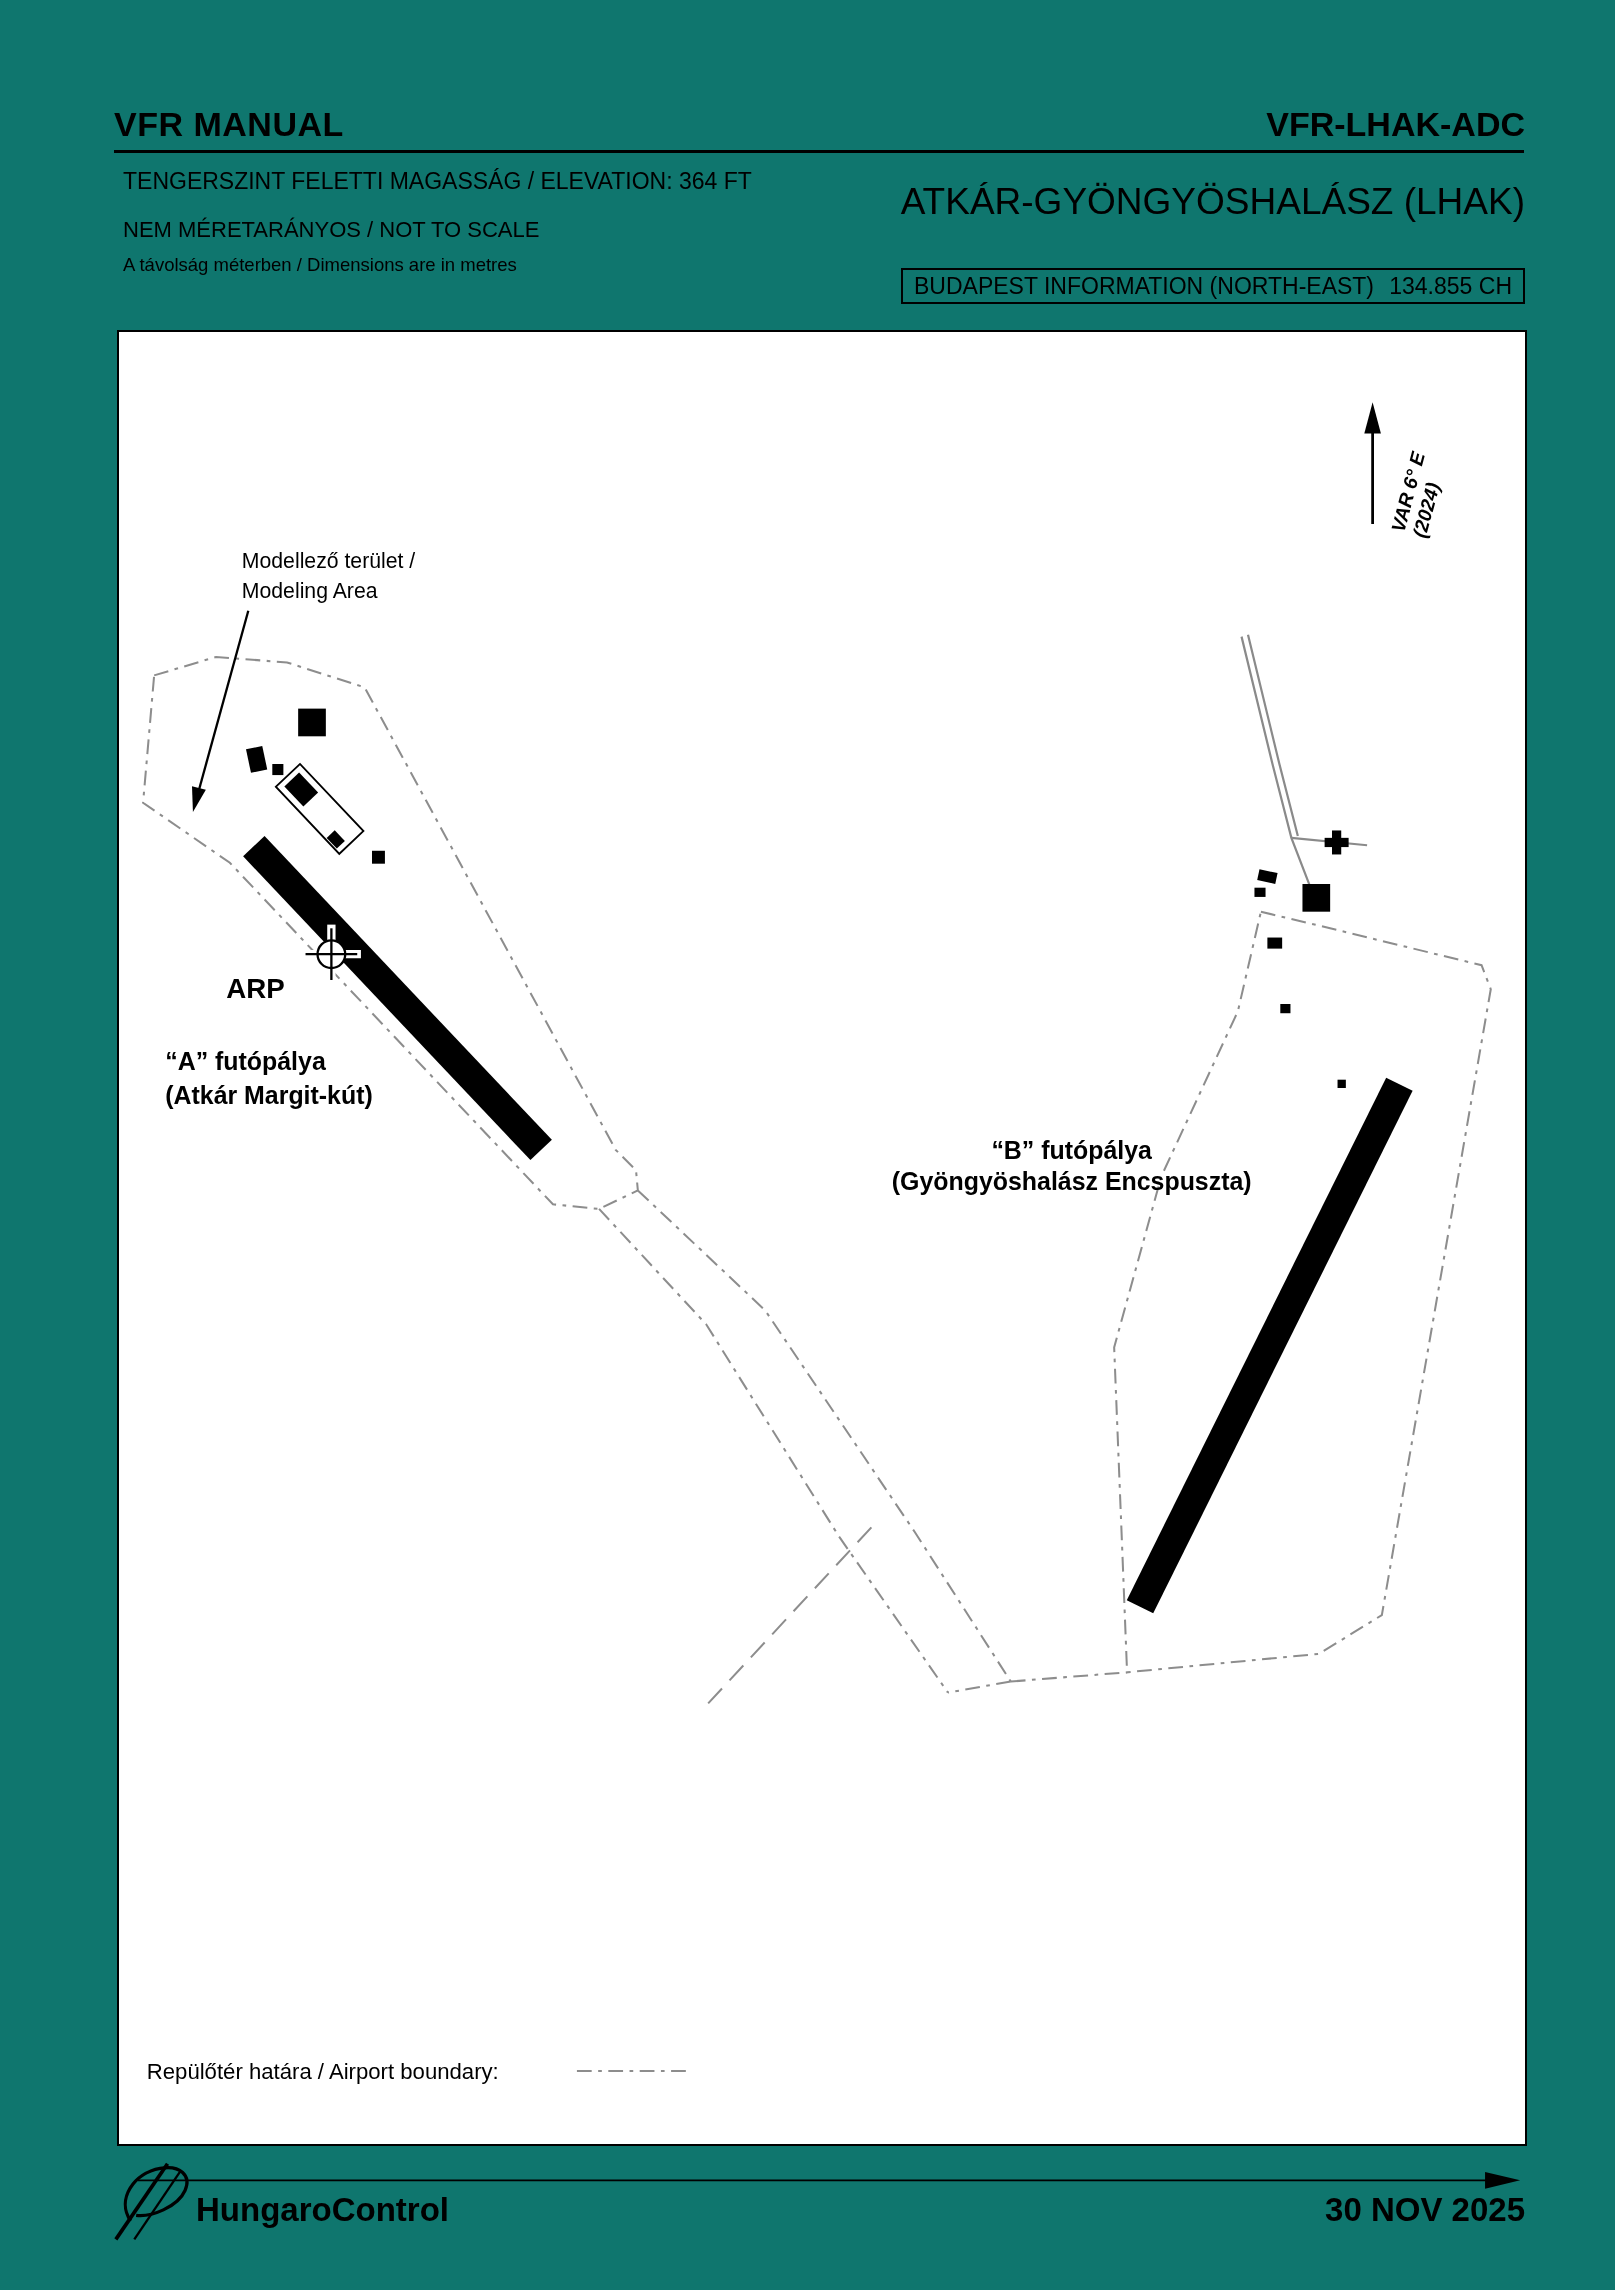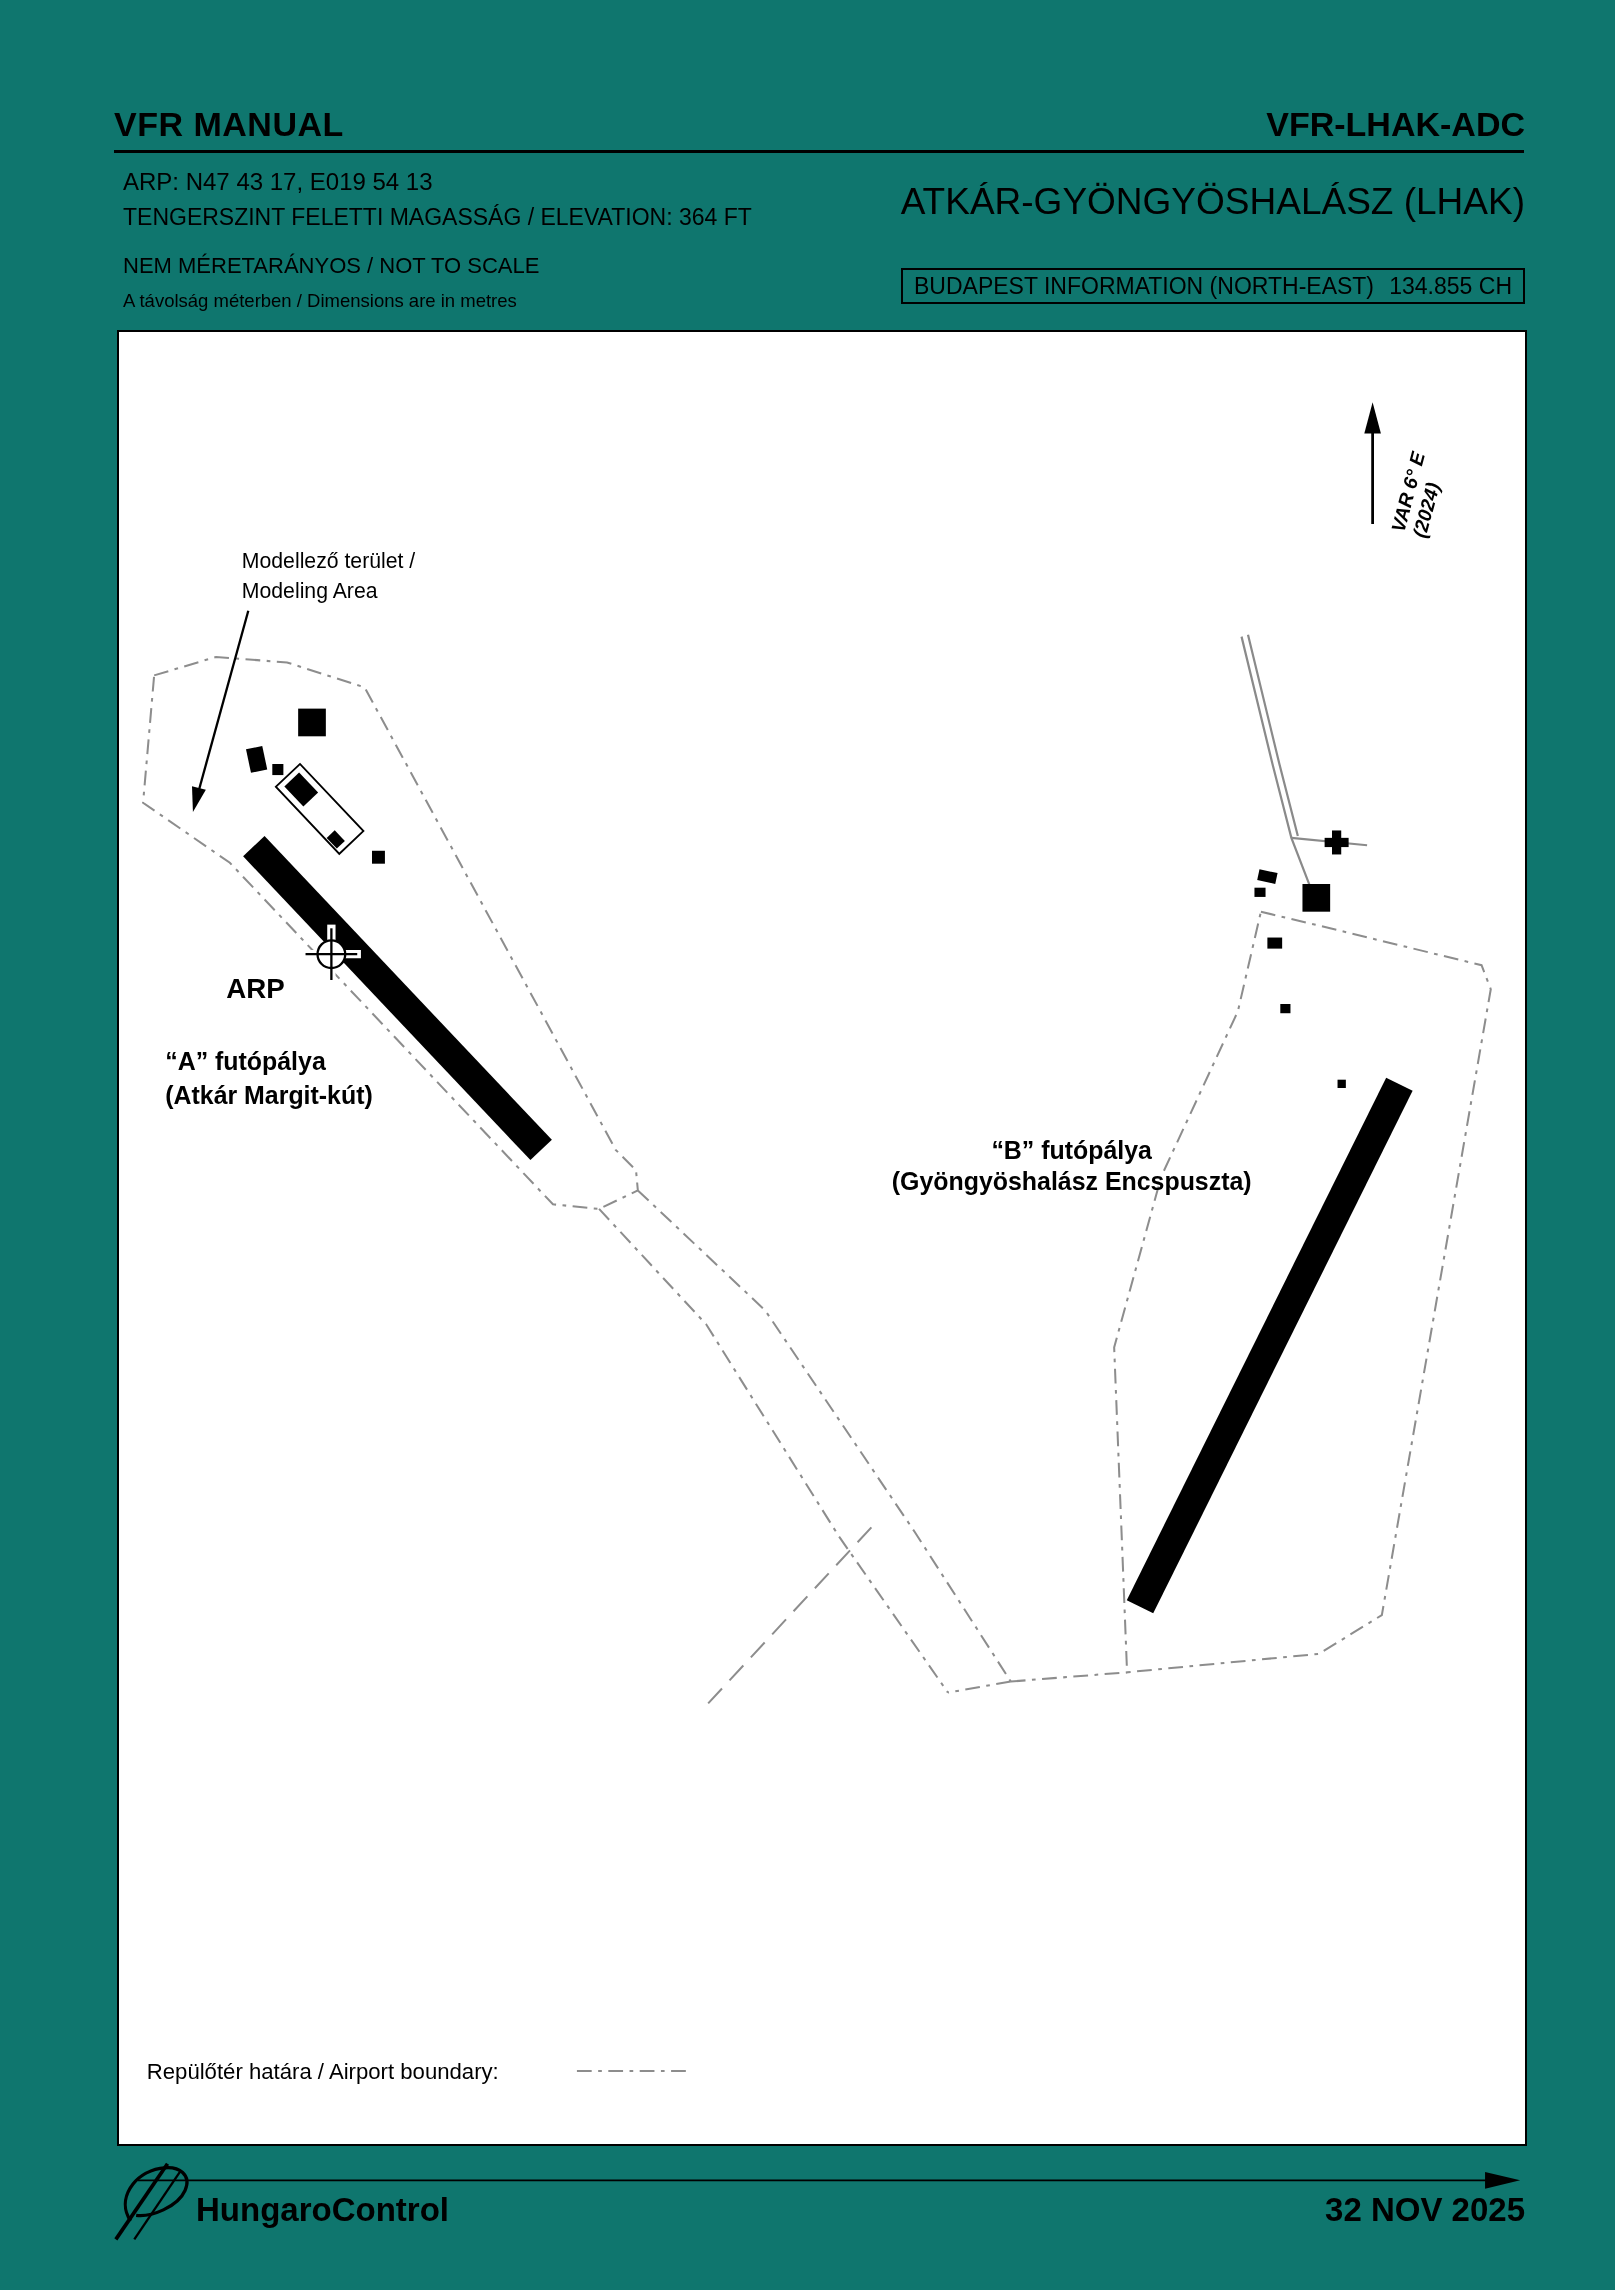--- a/index.html
+++ b/index.html
@@ -36,21 +36,20 @@
 </head>
 <body>
 
 <div class="page">
 
   <div class="manual-title">VFR MANUAL</div>
   <div class="chart-code">VFR-LHAK-ADC</div>
   <div class="header-rule"></div>
 
   <div class="info-left">
-    <div class="arp-line">ARP: N47 43 17, E019 54 13</div>
     <div class="elev-line">TENGERSZINT FELETTI MAGASSÁG / ELEVATION: 364 FT</div>
     <div class="scale-note">NEM MÉRETARÁNYOS / NOT TO SCALE</div>
     <div class="unit-note">A távolság méterben / Dimensions are in metres</div>
   </div>
 
   <div class="airport-name">ATKÁR-GYÖNGYÖSHALÁSZ (LHAK)</div>
 
   <div class="info-box">
     <span>BUDAPEST INFORMATION (NORTH-EAST)</span>
     <span>134.855 CH</span>
@@ -162,16 +161,16 @@
       <polygon points="1524,24 1486,15 1486,33" fill="#000"></polygon>
     </g>
     <g transform="translate(0,4)">
       <path d="M 18,64 C 2,40 22,12 50,7 C 72,3 84,15 77,31 C 69,49 40,60 24,58" fill="none" stroke="#000" stroke-width="3.5"></path>
       <line x1="2" y1="84" x2="58" y2="2" stroke="#000" stroke-width="4"></line>
       <line x1="22" y1="84" x2="72" y2="10" stroke="#000" stroke-width="2.5"></line>
     </g>
   </svg>
 
   <div class="company">HungaroControl</div>
-  <div class="date">32 NOV 2025</div>
+  <div class="date">30 NOV 2025</div>
 
 </div>
 
 
 </body></html>

